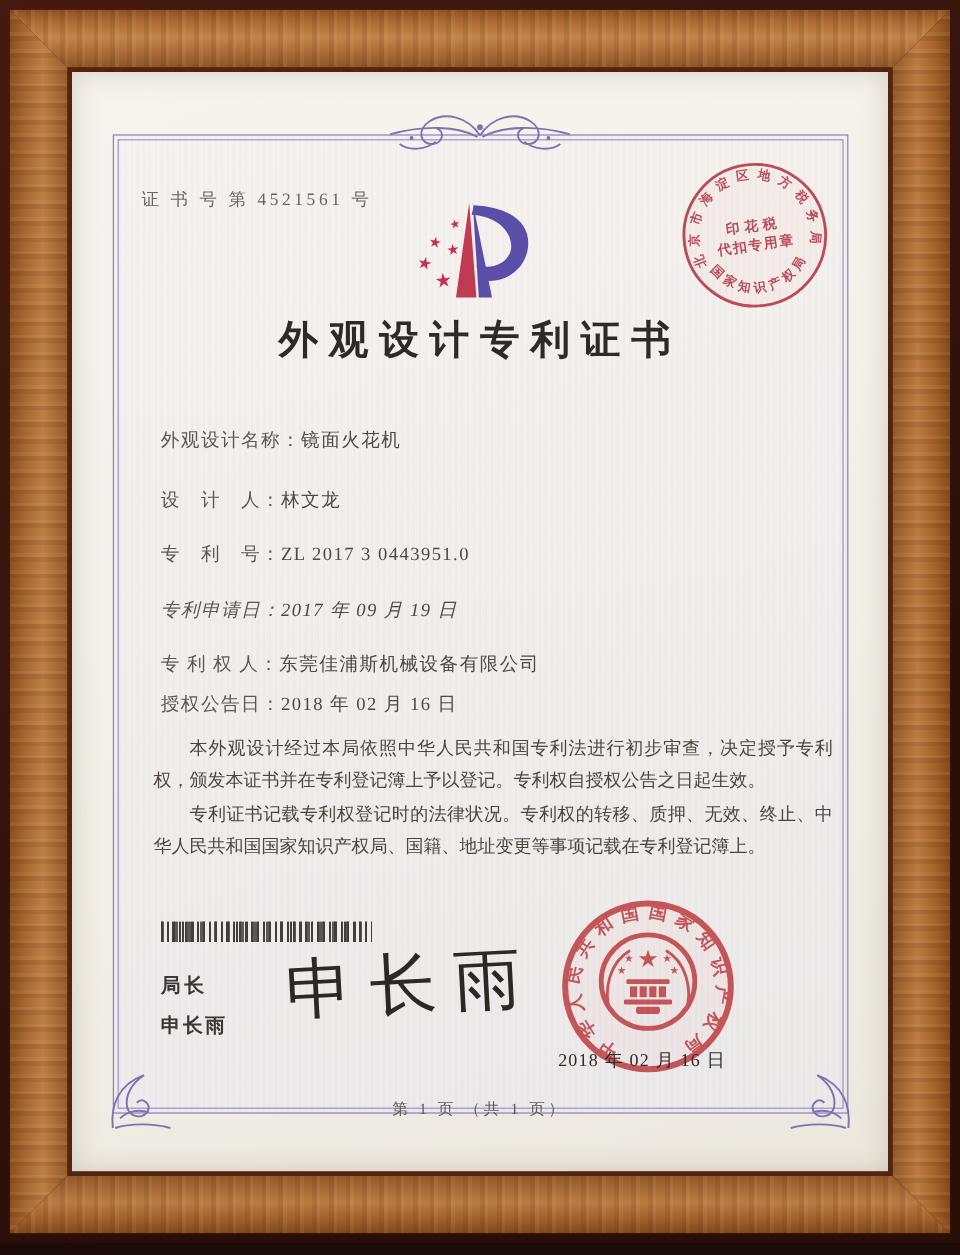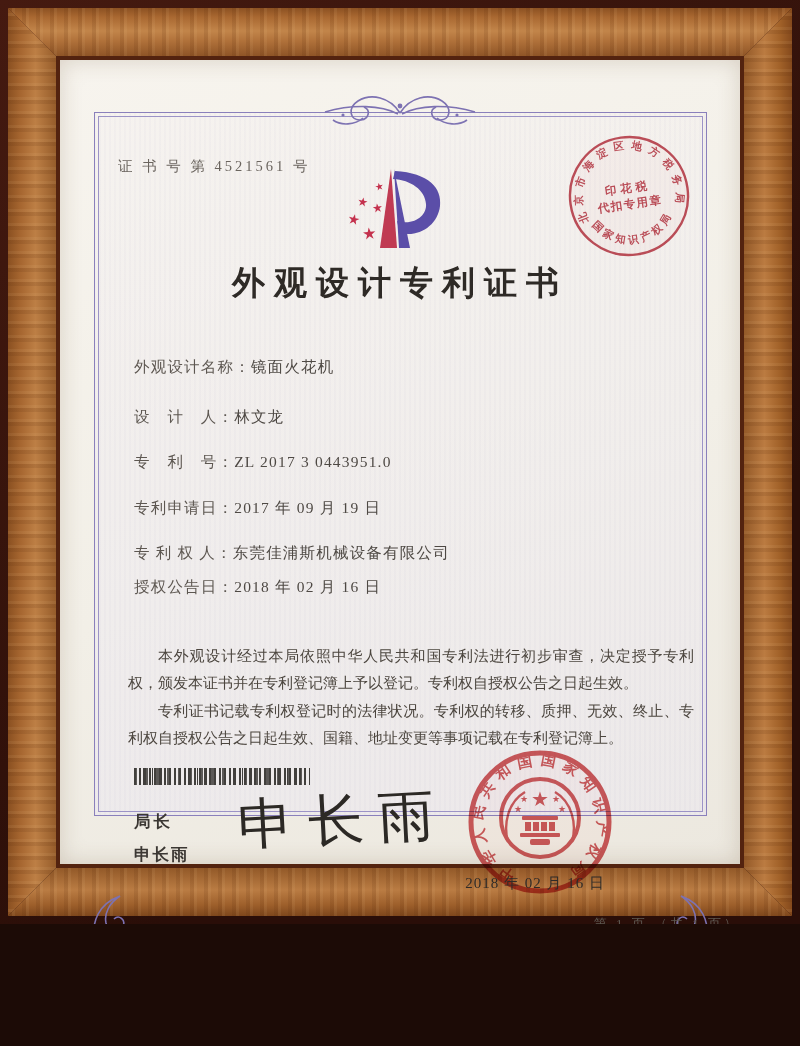--- a/index.html
+++ b/index.html
@@ -1,17 +1,17 @@
 <!DOCTYPE html>
 <html><head>
 <meta charset="utf-8">
 <style>
   html,body{margin:0;padding:0;background:#1c0b06;}
   *{box-sizing:border-box;}
-  .stage{position:relative;width:800px;height:924px;overflow:hidden;
+  .stage{position:relative;width:800px;height:1036px;overflow:hidden;
          background:linear-gradient(145deg,#451a10,#2a0e08 70%);
          font-family:"Liberation Serif","DejaVu Serif",serif;}
   
   .wood{position:absolute;}
   .wood.top{left:8px;right:8px;top:8px;height:50px;
     background:repeating-linear-gradient(90deg,rgba(92,46,14,.14) 0 4px,rgba(255,222,170,.07) 4px 7px,transparent 7px 14px),
                linear-gradient(180deg,#8c5122 0%,#a96831 18%,#c2854a 46%,#b0713a 66%,#8a5124 100%);
     clip-path:polygon(0 0,100% 0,calc(100% - 50px) 100%,50px 100%);}
   .wood.bottom{left:8px;right:8px;bottom:8px;height:50px;
     background:repeating-linear-gradient(90deg,rgba(92,46,14,.14) 0 4px,rgba(255,222,170,.07) 4px 7px,transparent 7px 14px),
@@ -39,38 +39,38 @@
   .border-inner{position:absolute;left:38px;right:37px;top:56px;bottom:52px;
          border:1px solid #9c93c6;}
   .orn{position:absolute;color:#7d72b2;}
   
   .abs{position:absolute;}
   .certno{left:58px;top:97px;font-size:14.5px;letter-spacing:3px;color:#6b655f;}
   .title{left:0;right:0;top:201px;text-align:center;font-size:33px;font-weight:600;
          letter-spacing:9px;color:#2e2a26;}
   .field{left:74px;font-size:15.5px;color:#5d5751;letter-spacing:1.2px;white-space:nowrap;}
   .field .val{color:#4e4944;margin-top:32px;}
-  .paras{left:68px;width:566px;top:583px;font-size:15px;line-height:27.4px;
+  .paras{left:68px;width:566px;top:551px;font-size:15px;line-height:27.4px;
          color:#4c463f;text-align:justify;}
   .paras p{margin:0;text-indent:2em;}
   .barcode{left:74px;top:708px;width:176px;height:17px;
      background:
        repeating-linear-gradient(90deg,#24221f 0 2px,transparent 2px 5px),
        repeating-linear-gradient(90deg,#24221f 0 1px,transparent 1px 9px),
        repeating-linear-gradient(90deg,rgba(36,34,31,.85) 0 3px,transparent 3px 11px);
      opacity:.85;}
   .role{left:74px;top:751px;font-size:16.5px;font-weight:700;color:#3b3733;
         font-family:"Liberation Sans","DejaVu Sans",sans-serif;letter-spacing:3px;}
   .dname{left:74px;top:784px;font-size:16.5px;font-weight:700;color:#3b3733;
         font-family:"Liberation Sans","DejaVu Sans",sans-serif;letter-spacing:2px;}
   .signature{left:178px;top:722px;width:250px;font-size:56px;color:#2c2925;
         letter-spacing:14px;transform:rotate(-3deg);white-space:nowrap;}
   .seal-date{left:389px;top:814px;width:172px;text-align:center;font-size:15px;
         color:#2f2b28;letter-spacing:1px;z-index:6;}
-  .footer{left:0;right:0;top:855px;text-align:right;font-size:13px;
+  .footer{left:0;right:0;top:855px;text-align:center;font-size:13px;
         letter-spacing:3px;color:#5e5851;}
   .stamp-svg{left:504px;top:71px;width:130px;height:130px;
         mix-blend-mode:multiply;transform:rotate(-8deg);}
   .seal-svg{left:400px;top:682px;width:160px;height:160px;
         mix-blend-mode:multiply;z-index:5;}
   .logo-svg{left:275px;top:106px;width:124px;height:88px;}
   svg text{font-family:"Liberation Serif","DejaVu Serif",serif;}
 </style>
 </head>
 <body>
@@ -150,33 +150,33 @@
 
     <div class="abs field" style="top:297px;">
       <span class="lbl">外观设计名称：</span><span class="val">镜面火花机</span>
     </div>
     <div class="abs field" style="top:347px;">
       <span class="lbl">设　计　人：</span><span class="val">林文龙</span>
     </div>
     <div class="abs field" style="top:392px;">
       <span class="lbl">专　利　号：</span><span class="val">ZL 2017 3 0443951.0</span>
     </div>
-    <div class="abs field" style="top:438px;">
+    <div class="abs field" style="top:438px;font-style:italic;">
       <span class="lbl">专利申请日：</span><span class="val">2017 年 09 月 19 日</span>
     </div>
     <div class="abs field" style="top:483px;">
       <span class="lbl">专 利 权 人：</span><span class="val">东莞佳浦斯机械设备有限公司</span>
     </div>
     <div class="abs field" style="top:517px;">
       <span class="lbl">授权公告日：</span><span class="val">2018 年 02 月 16 日</span>
     </div>
 
     <div class="abs paras">
       <p>本外观设计经过本局依照中华人民共和国专利法进行初步审查，决定授予专利权，颁发本证书并在专利登记簿上予以登记。专利权自授权公告之日起生效。</p>
-      <p>专利证书记载专利权登记时的法律状况。专利权的转移、质押、无效、终止、专利权自授权公告之日起生效、国籍、地址变更等事项记载在专利登记簿上。</p>
+      <p>专利证书记载专利权登记时的法律状况。专利权的转移、质押、无效、终止、中华人民共和国国家知识产权局、国籍、地址变更等事项记载在专利登记簿上。</p>
     </div>
 
     <div class="abs barcode"></div>
 
     <div class="abs role">局长</div>
     <div class="abs dname">申长雨</div>
     <div class="abs signature">申长雨</div>
 
     <svg class="abs seal-svg" viewBox="0 0 160 160">
       <g style="mix-blend-mode:multiply;" opacity="0.92">

